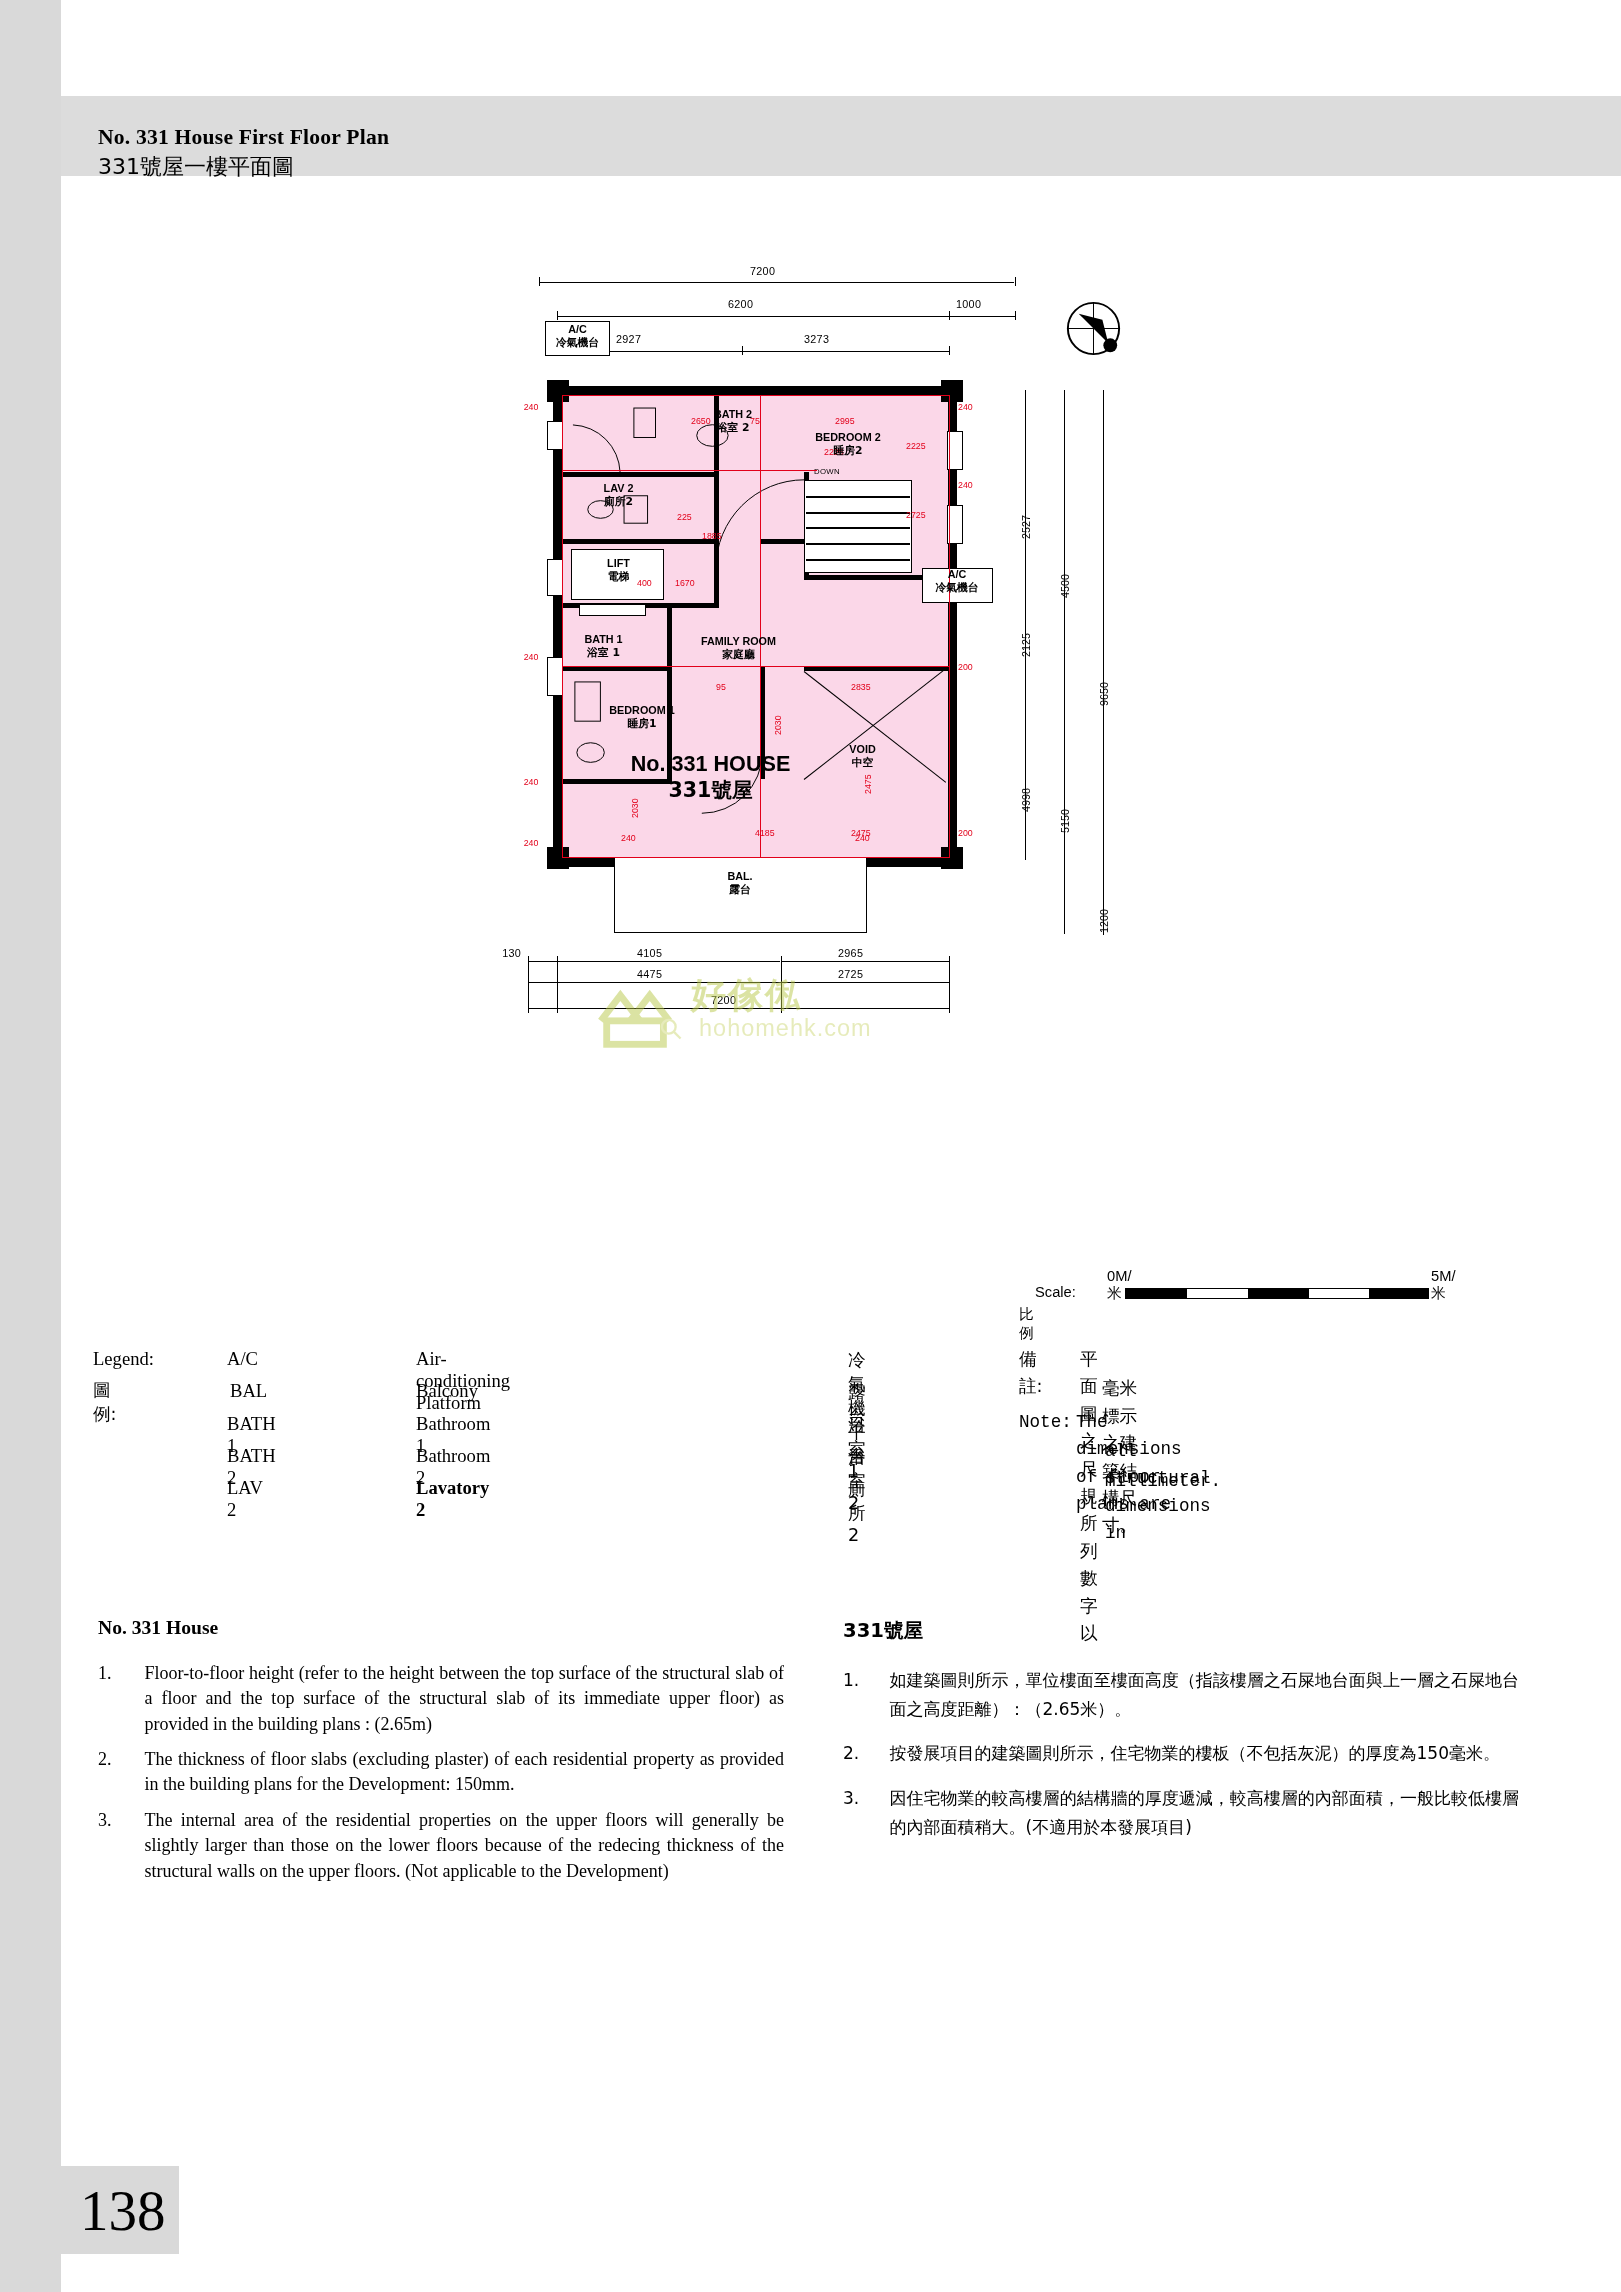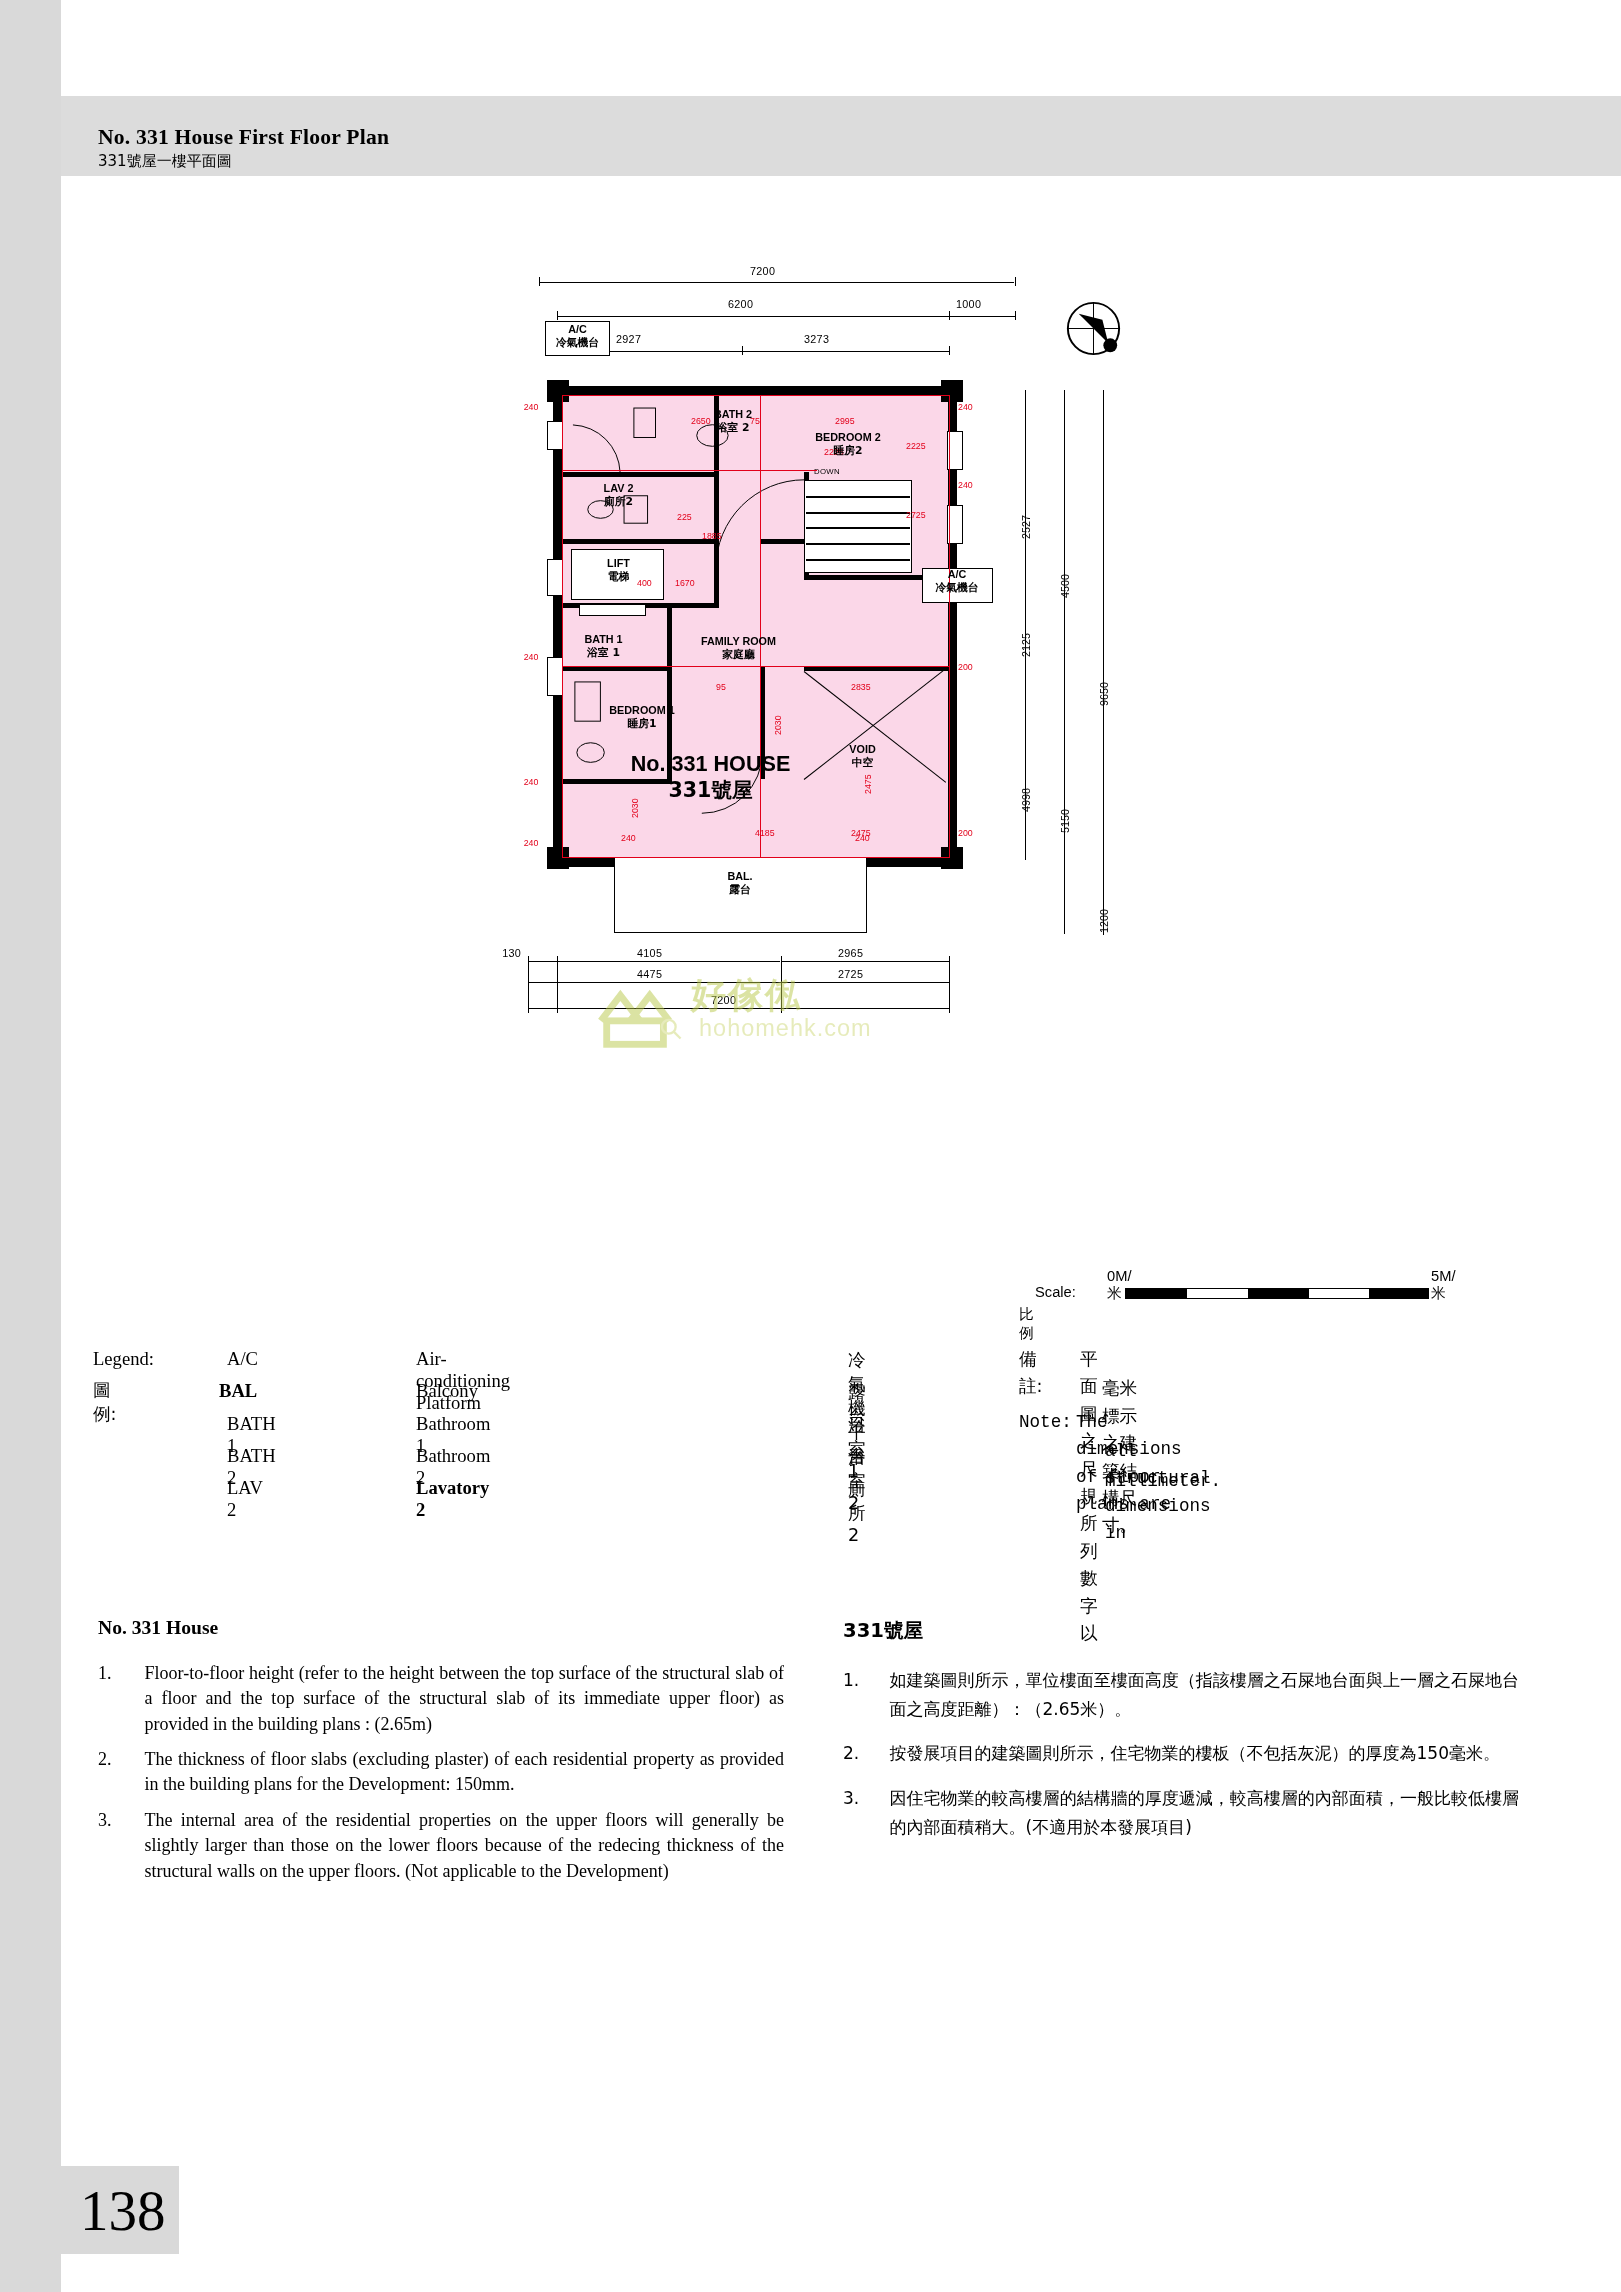--- a/index.html
+++ b/index.html
@@ -7,21 +7,21 @@
     width:1621px;height:2293px;
     background:#ffffff;
     font-family:"Liberation Serif", serif;
     color:#000;
     position:relative;
     overflow:hidden;
   }
   .left-bar{position:absolute;left:0;top:0;width:61px;height:2293px;background:#d9d9d9;}
   .header-band{position:absolute;left:61px;top:96px;width:1560px;height:80px;background:#dcdcdc;}
   .header-title{position:absolute;left:98px;top:125px;font-size:21.6px;font-weight:bold;font-family:"Liberation Serif",serif;letter-spacing:0.2px;}
-  .header-title-cn{position:absolute;left:98px;top:152px;font-size:15px;font-family:"DejaVu Sans",sans-serif;}
+  .header-title-cn{position:absolute;left:98px;top:152px;font-size:22px;font-family:"DejaVu Sans",sans-serif;}
 
   
   .plan{position:absolute;left:510px;top:245px;width:882px;height:970px;}
 
   .dimline{position:absolute;background:#000;}
   .dimh{height:1px;}
   .dimv{width:1px;}
   .tick{position:absolute;width:1px;height:8.8px;background:#000;}
   .dimtext{position:absolute;font-family:"Liberation Sans",sans-serif;font-size:10.8px;letter-spacing:0.3px;}
   .dimtext-v{position:absolute;font-family:"Liberation Sans",sans-serif;font-size:10.8px;transform:rotate(-90deg);transform-origin:left top;white-space:nowrap;}
@@ -336,21 +336,21 @@
 </div>
 
 <div class="legend">
   <div class="legend-en" style="left:0;top:0;">Legend:</div>
   <div class="legend-cn" style="left:0;top:30px;">圖例:</div>
 
   <div class="legend-en" style="left:134px;top:0;">A/C</div>
   <div class="legend-en" style="left:323px;top:0;">Air-conditioning Platform</div>
   <div class="legend-cn" style="left:755px;top:0;">冷氣機平台</div>
 
-  <div class="legend-en" style="left:126px;top:32px;font-weight:bold;">BAL</div>
+  <div class="legend-en" style="left:137px;top:32px;">BAL</div>
   <div class="legend-en" style="left:323px;top:32px;">Balcony</div>
   <div class="legend-cn" style="left:755px;top:32px;">露台</div>
 
   <div class="legend-en" style="left:134px;top:65px;">BATH 1</div>
   <div class="legend-en" style="left:323px;top:65px;">Bathroom 1</div>
   <div class="legend-cn" style="left:755px;top:65px;">浴室1</div>
 
   <div class="legend-en" style="left:134px;top:97px;">BATH 2</div>
   <div class="legend-en" style="left:323px;top:97px;">Bathroom 2</div>
   <div class="legend-cn" style="left:755px;top:97px;">浴室2</div>

